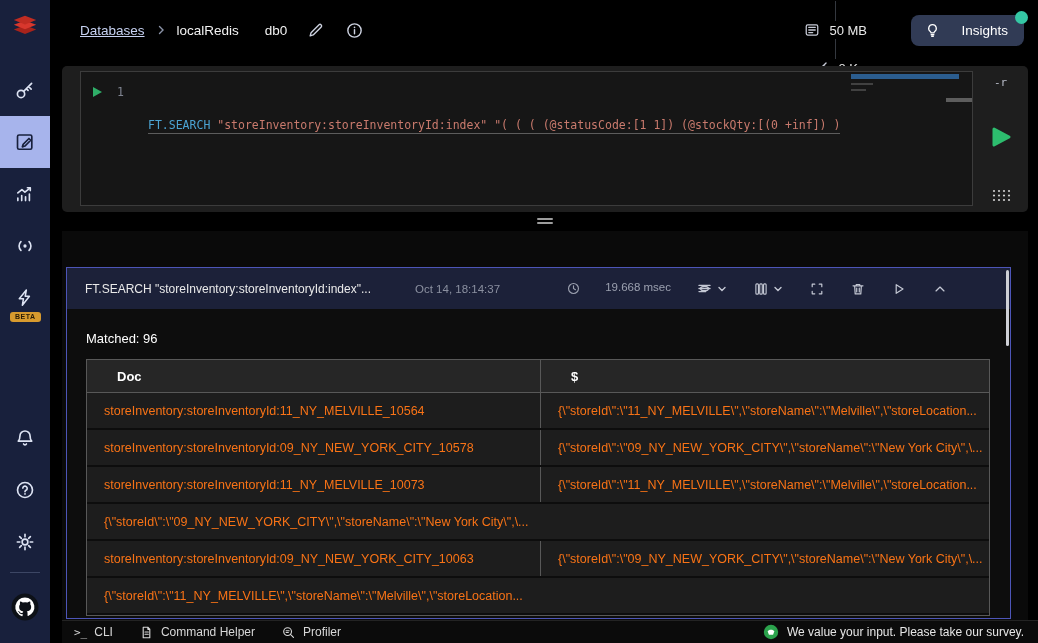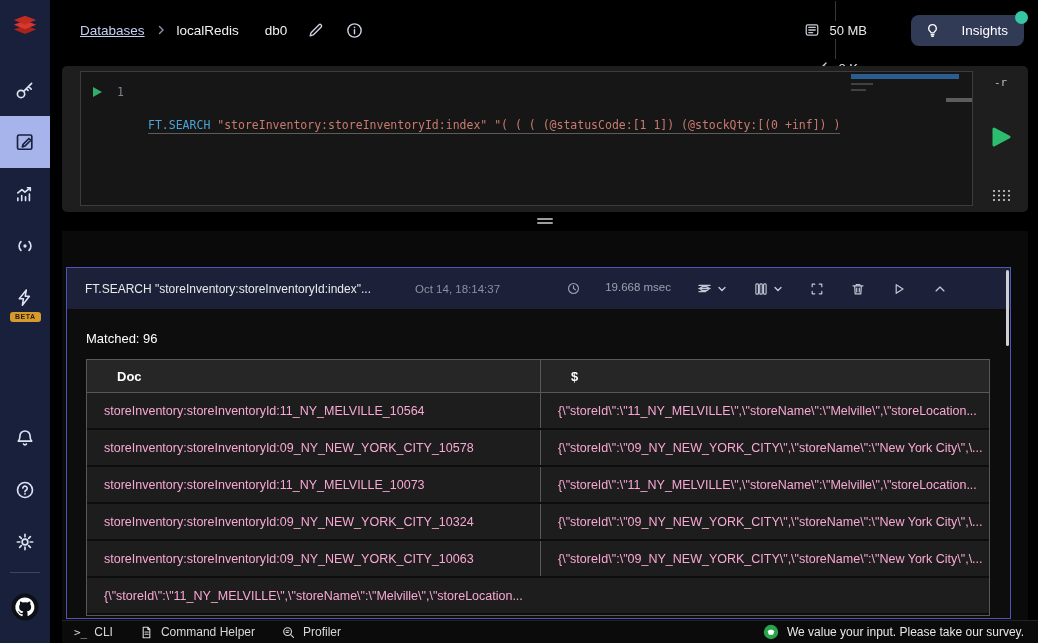--- a/index.html
+++ b/index.html
@@ -69,21 +69,21 @@
   .rc-dur { display:flex; align-items:flex-start; gap:24px; color:#9ba0af; font-size:11.5px; white-space:nowrap; }
   .tool { display:flex; align-items:center; gap:3px; cursor:pointer; color:#c4c8d4; }
   .rc-body { padding:14px 20px 0 19px; }
   .matched { color:#fff; font-size:13px; margin-top:8px; }
   .rtable { margin-top:13px; border:1px solid #585858; }
   .thead { display:flex; height:33px; background:#262626; border-bottom:1px solid #585858; }
   .th { display:flex; align-items:center; padding-left:30px; color:#fff; font-size:13px; font-weight:bold; }
   .th.doc, .td.doc { width:454px; border-right:1px solid #585858; }
   .th.val, .td.val { flex:1; }
   .tr { display:flex; height:37px; background:#1d1d1d; border-bottom:2px solid #0d0d0d; }
-  .td { display:flex; align-items:center; padding-left:17px; color:#f9a8d4; font-size:12.5px; white-space:nowrap; overflow:hidden; }
+  .td { display:flex; align-items:center; padding-left:17px; color:#f97316; font-size:12.5px; white-space:nowrap; overflow:hidden; }
   .rc-scrollbar { position:absolute; right:1px; top:2px; width:3px; height:76px; background:#ced0d6; border-radius:2px; cursor:pointer; }
 
   
   .bottombar { position:absolute; left:62px; right:0; top:620px; height:23px; background:#0b0b0b; border-top:1px solid #232323; display:flex; align-items:center; padding:0 14px 0 12px; gap:26px; }
   .bb-item { display:flex; align-items:center; gap:7px; color:#d8d8d8; font-size:12px; cursor:pointer; }
   .term-glyph { font-family:"DejaVu Sans Mono",monospace; font-size:11px; color:#d8d8d8; }
   .bb-survey { margin-left:auto; display:flex; align-items:center; gap:8px; color:#e6e6e6; font-size:12px; cursor:pointer; }
 
   svg.ic { display:block; }
 </style>
@@ -377,21 +377,20 @@
           </div>
           <div class="tr">
             <div class="td doc">storeInventory:storeInventoryId:09_NY_NEW_YORK_CITY_10578</div>
             <div class="td val">{\"storeId\":\"09_NY_NEW_YORK_CITY\",\"storeName\":\"New York City\",\...</div>
           </div>
           <div class="tr">
             <div class="td doc">storeInventory:storeInventoryId:11_NY_MELVILLE_10073</div>
             <div class="td val">{\"storeId\":\"11_NY_MELVILLE\",\"storeName\":\"Melville\",\"storeLocation...</div>
           </div>
           <div class="tr">
-            <div class="td doc">storeInventory:storeInventoryId:09_NY_NEW_YORK_CITY_10324</div>
             <div class="td val">{\"storeId\":\"09_NY_NEW_YORK_CITY\",\"storeName\":\"New York City\",\...</div>
           </div>
           <div class="tr">
             <div class="td doc">storeInventory:storeInventoryId:09_NY_NEW_YORK_CITY_10063</div>
             <div class="td val">{\"storeId\":\"09_NY_NEW_YORK_CITY\",\"storeName\":\"New York City\",\...</div>
           </div>
           <div class="tr">
             <div class="td val">{\"storeId\":\"11_NY_MELVILLE\",\"storeName\":\"Melville\",\"storeLocation...</div>
           </div>
         </div>

